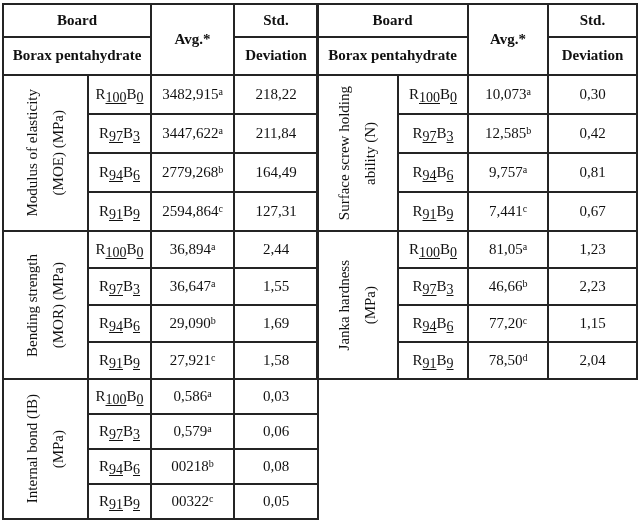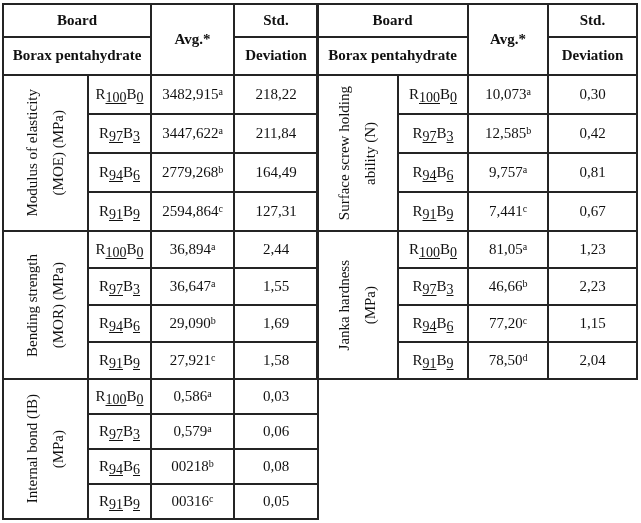--- a/index.html
+++ b/index.html
@@ -157,21 +157,21 @@
       <td><span>0,579</span><sup class="sig">a</sup></td>
       <td>0,06</td>
     </tr>
     <tr class="rs3">
       <td><span>R</span><sub class="cs">94</sub><span>B</span><sub class="cs">6</sub></td>
       <td><span>00218</span><sup class="sig">b</sup></td>
       <td>0,08</td>
     </tr>
     <tr class="rs3">
       <td><span>R</span><sub class="cs">91</sub><span>B</span><sub class="cs">9</sub></td>
-      <td><span>00316</span><sup class="sig">c</sup></td>
+      <td><span>00322</span><sup class="sig">c</sup></td>
       <td>0,05</td>
     </tr>
   </tbody>
     </table>
 
   <table class="tbl tbl-right">
     <colgroup>
       <col style="width:81px">
         <col style="width:70px">
         <col style="width:80px">

